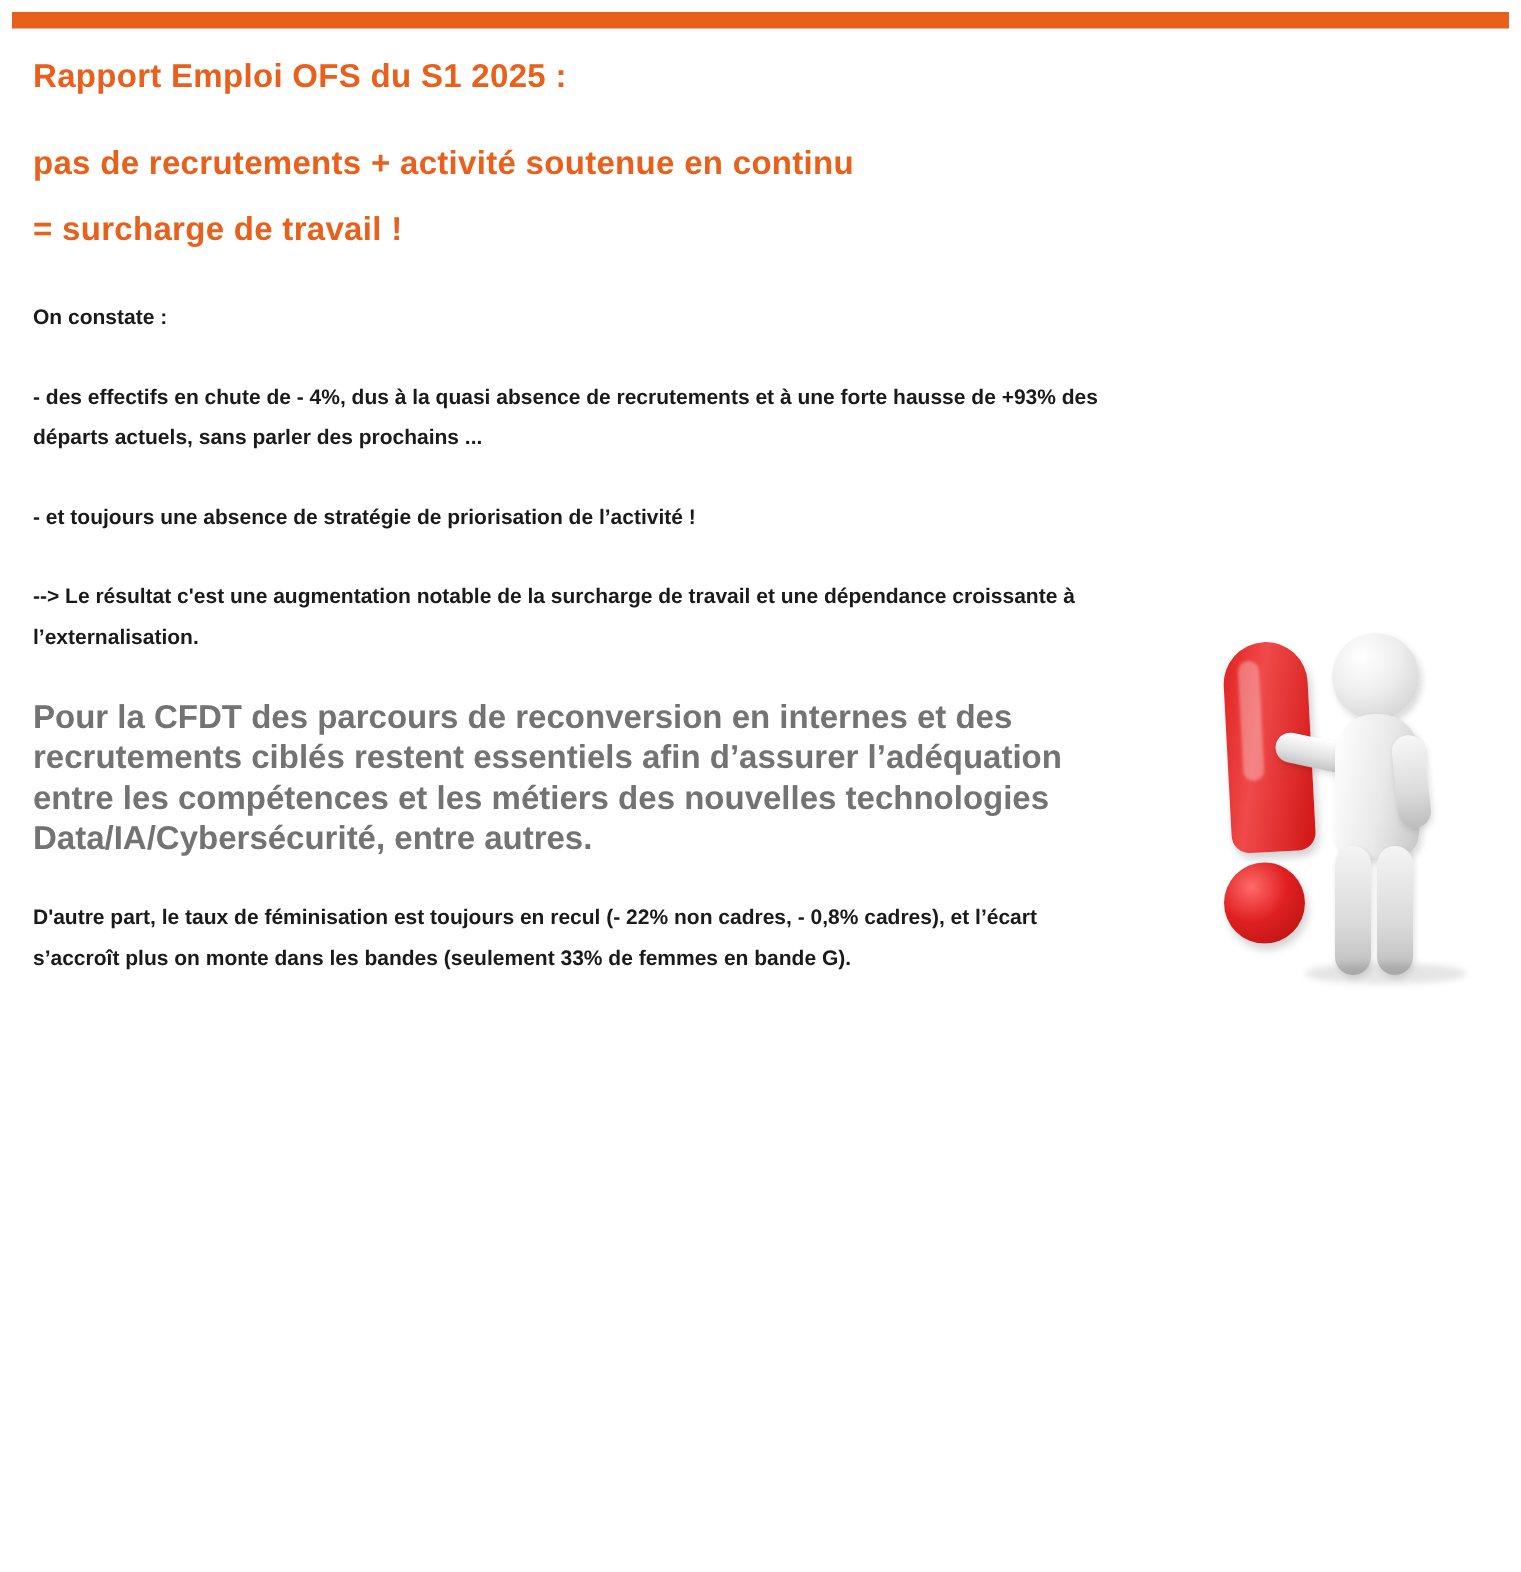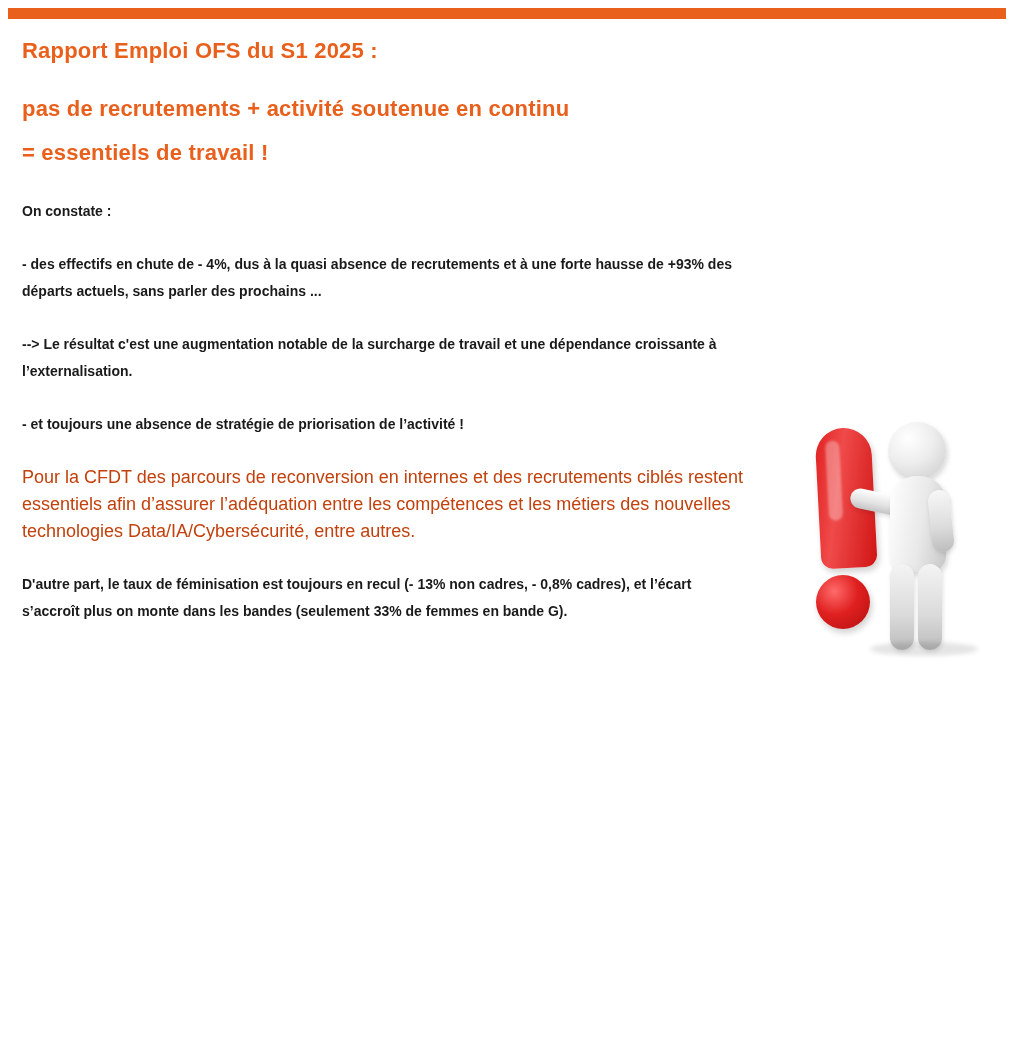--- a/index.html
+++ b/index.html
@@ -50,23 +50,23 @@
     margin-top: 2px;
   }
   .body-block {
     color: #1a1a1a;
     font-weight: bold;
     font-size: 14px;
     line-height: 27px;
     margin-top: 26px;
   }
   .orange-block {
-    color: #c2410c;
-    font-weight: normal;
-    font-size: 18px;
+    color: #737373;
+    font-weight: bold;
+    font-size: 22px;
     line-height: 27px;
     margin-top: 26px;
   }
   .gap-large {
     margin-top: 30px;
   }
   
   .illustration {
     position: absolute;
     left: 800px;
@@ -191,34 +191,34 @@
 
 <div class="page">
 
   <div class="top-bar"></div>
 
   <div class="content">
 
     <div class="headline">
       <div class="line-1">Rapport Emploi OFS du S1 2025 :</div>
       <div class="line-2">pas de recrutements + activité soutenue en continu</div>
-      <div class="line-3">= essentiels de travail !</div>
+      <div class="line-3">= surcharge de travail !</div>
     </div>
 
     <div class="body-block gap-large">On constate :</div>
 
     <div class="body-block">- des effectifs en chute de - 4%, dus à la quasi absence de recrutements et à une forte hausse de +93% des départs actuels, sans parler des prochains ...</div>
 
+    <div class="body-block">- et toujours une absence de stratégie de priorisation de l’activité !</div>
+
     <div class="body-block">--&gt; Le résultat c'est une augmentation notable de la surcharge de travail et une dépendance croissante à l’externalisation.</div>
 
-    <div class="body-block">- et toujours une absence de stratégie de priorisation de l’activité !</div>
-
     <div class="orange-block">Pour la CFDT des parcours de reconversion en internes et des recrutements ciblés restent essentiels afin d’assurer l’adéquation entre les compétences et les métiers des nouvelles technologies Data/IA/Cybersécurité, entre autres.</div>
 
-    <div class="body-block">D'autre part, le taux de féminisation est toujours en recul (- 13% non cadres, - 0,8% cadres), et l’écart s’accroît plus on monte dans les bandes (seulement 33% de femmes en bande G).</div>
+    <div class="body-block">D'autre part, le taux de féminisation est toujours en recul (- 22% non cadres, - 0,8% cadres), et l’écart s’accroît plus on monte dans les bandes (seulement 33% de femmes en bande G).</div>
 
 
 
   </div>
 
   <div class="illustration">
     <div class="excl-bar"></div>
     <div class="excl-dot"></div>
     <div class="person">
       <div class="p-arm"></div>

